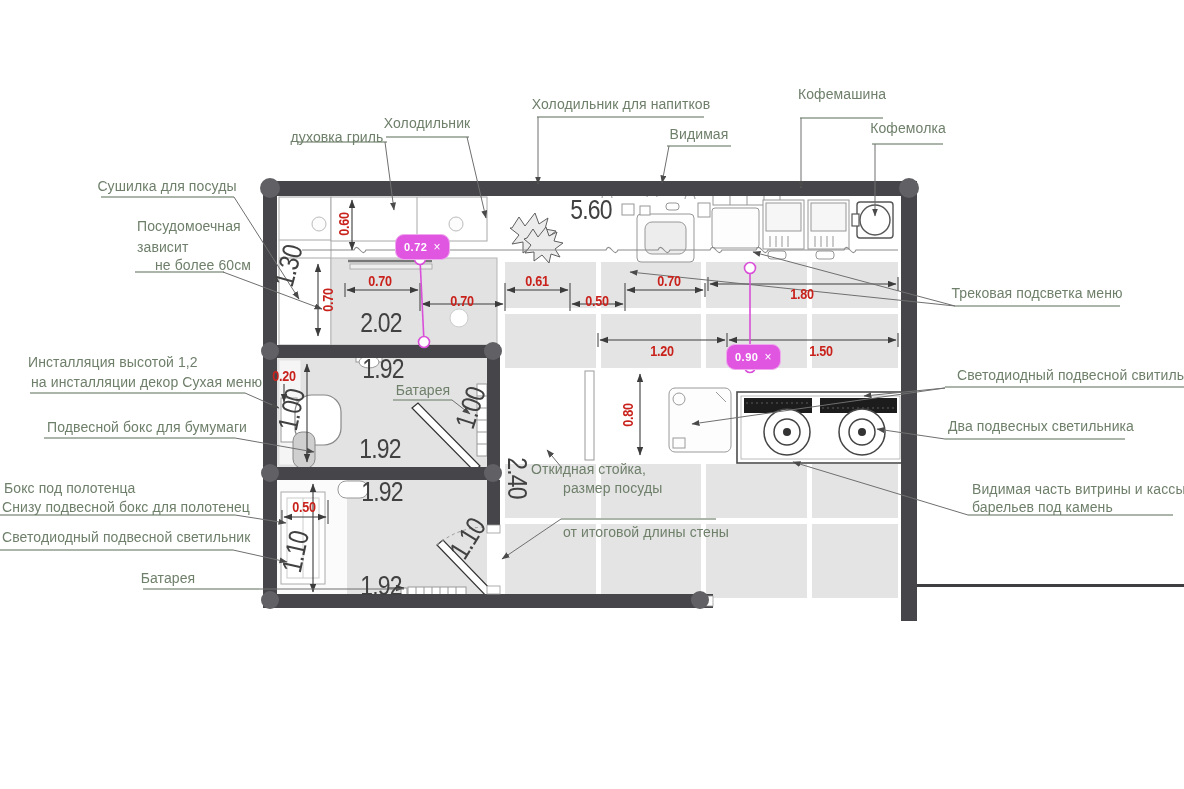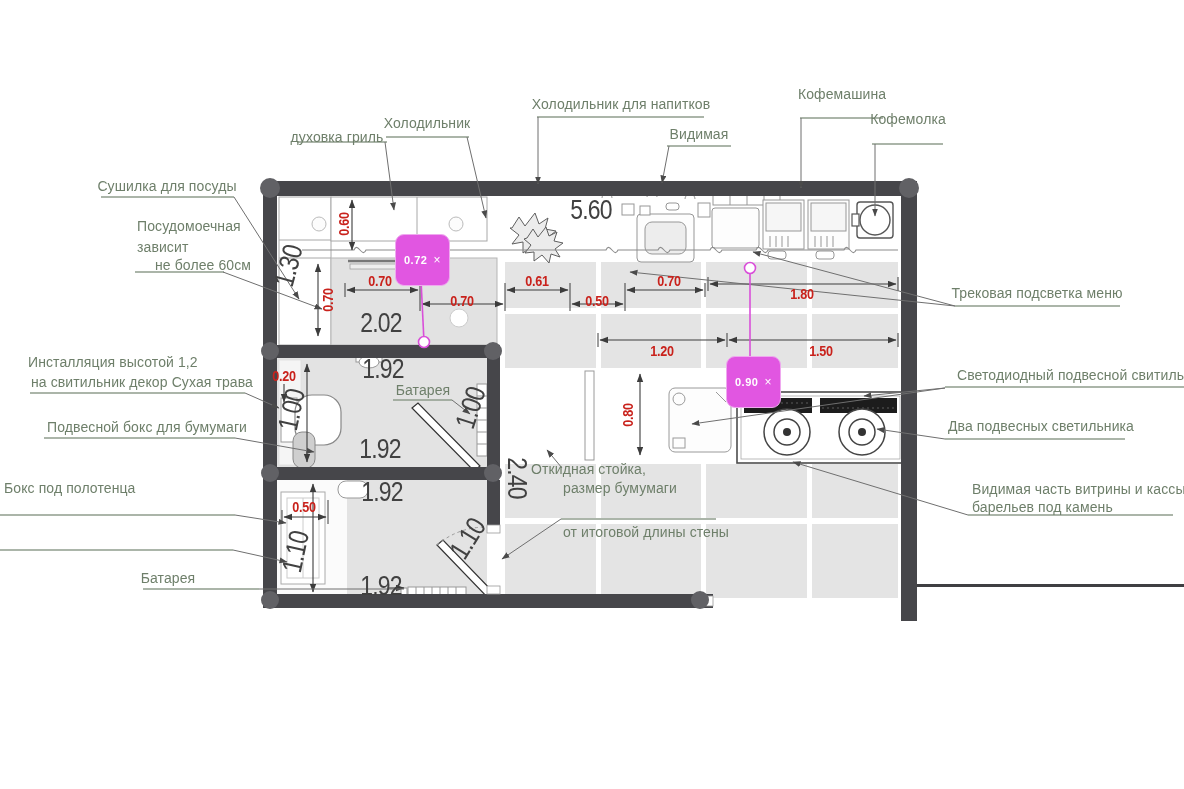--- a/index.html
+++ b/index.html
@@ -7,21 +7,21 @@
   .stage{position:relative;width:1184px;height:789px;background:#fff;overflow:hidden;
          font-family:"Liberation Sans",sans-serif;}
   .stage svg{position:absolute;left:0;top:0;}
   .txt{position:absolute;white-space:nowrap;line-height:1.15;}
   .ctr{transform:translate(-50%,-50%);}
   .lft{transform:translateY(-50%);}
   .callout{color:var(--label,#6e7f6a);font-size:14px;font-weight:400;letter-spacing:.1px;}
   .dim-lg{color:var(--dark,#414141);font-size:28px;font-weight:400;letter-spacing:-1px;}
   .dim-sm{color:var(--red,#c9221c);font-size:14px;font-weight:700;letter-spacing:-.3px;}
   .tag{position:absolute;background:var(--magenta-bg,#e156e1);color:#fff;font-size:11px;
-       font-weight:700;border-radius:9px;padding:19px 8px;letter-spacing:.5px;
+       font-weight:700;border-radius:9px;padding:6px 8px;letter-spacing:.5px;
        border:1px solid #efa9ef;display:flex;gap:6px;align-items:center;cursor:pointer;}
   .tag .x{font-weight:400;font-size:12px;line-height:1;}
 </style>
 </head>
 <body>
 
 <div class="stage">
 
 <svg width="1184" height="789" viewBox="0 0 1184 789">
   <defs>
@@ -301,38 +301,40 @@
     <circle cx="750" cy="268" r="5.5"></circle>
         <circle cx="750" cy="367" r="5.5"></circle>
   </g>
 </svg>
 
 <div class="txt callout ctr" style="left:337px;top:137px">духовка гриль</div>
 <div class="txt callout ctr" style="left:427px;top:123px">Холодильник</div>
 <div class="txt callout ctr" style="left:621px;top:104px">Холодильник для напитков</div>
 <div class="txt callout ctr" style="left:699px;top:134px">Видимая</div>
 <div class="txt callout ctr" style="left:842px;top:94px">Кофемашина</div>
-<div class="txt callout ctr" style="left:908px;top:119px">Кофемолка</div>
+<div class="txt callout ctr" style="left:908px;top:128px">Кофемолка</div>
 <div class="txt callout ctr" style="left:167px;top:186px">Сушилка для посуды</div>
 <div class="txt callout lft" style="left:137px;top:226px">Посудомоечная</div>
 <div class="txt callout lft" style="left:137px;top:247px">зависит</div>
 <div class="txt callout lft" style="left:155px;top:265px">не более 60см</div>
 <div class="txt callout ctr" style="left:1037px;top:293px">Трековая подсветка меню</div>
 <div class="txt callout lft" style="left:28px;top:362px">Инсталляция высотой 1,2</div>
-<div class="txt callout lft" style="left:31px;top:382px">на свитильник декор Сухая трава</div>
+<div class="txt callout lft" style="left:31px;top:382px">на инсталляции декор Сухая меню</div>
 <div class="txt callout lft" style="left:47px;top:427px">Подвесной бокс для бумумаги</div>
 <div class="txt callout lft" style="left:4px;top:488px">Бокс под полотенца</div>
+<div class="txt callout lft" style="left:2px;top:507px">Снизу подвесной бокс для полотенец</div>
+<div class="txt callout lft" style="left:2px;top:537px">Светодиодный подвесной светильник</div>
 <div class="txt callout ctr" style="left:168px;top:578px">Батарея</div>
 <div class="txt callout ctr" style="left:423px;top:390px">Батарея</div>
 <div class="txt callout lft" style="left:957px;top:375px">Светодиодный подвесной свитильник</div>
 <div class="txt callout lft" style="left:948px;top:426px">Два подвесных светильника</div>
 <div class="txt callout lft" style="left:972px;top:489px">Видимая часть витрины и кассы</div>
 <div class="txt callout lft" style="left:972px;top:507px">барельев под камень</div>
 <div class="txt callout lft" style="left:531px;top:469px">Откидная стойка,</div>
-<div class="txt callout lft" style="left:563px;top:488px">размер бумумаги</div>
+<div class="txt callout lft" style="left:563px;top:488px">размер посуды</div>
 <div class="txt callout lft" style="left:563px;top:532px">от итоговой длины стены</div>
 
 <div class="txt dim-lg" style="left:591px;top:210px;transform:translate(-50%,-50%) scaleX(.82)">5.60</div>
 <div class="txt dim-lg" style="left:381px;top:323px;transform:translate(-50%,-50%) scaleX(.82)">2.02</div>
 <div class="txt dim-lg" style="left:289px;top:266px;transform:translate(-50%,-50%) rotate(-75deg) scaleX(.82)">1.30</div>
 <div class="txt dim-lg" style="left:383px;top:369px;transform:translate(-50%,-50%) scaleX(.82)">1.92</div>
 <div class="txt dim-lg" style="left:380px;top:449px;transform:translate(-50%,-50%) scaleX(.82)">1.92</div>
 <div class="txt dim-lg" style="left:292px;top:410px;transform:translate(-50%,-50%) rotate(-78deg) scaleX(.82)">1.00</div>
 <div class="txt dim-lg" style="left:471px;top:408px;transform:translate(-50%,-50%) rotate(-72deg) scaleX(.82)">1.00</div>
 <div class="txt dim-lg" style="left:382px;top:492px;transform:translate(-50%,-50%) scaleX(.82)">1.92</div>
@@ -352,18 +354,18 @@
 <div class="txt dim-sm" style="left:662px;top:351px;transform:translate(-50%,-50%) scaleX(.9)">1.20</div>
 <div class="txt dim-sm" style="left:821px;top:351px;transform:translate(-50%,-50%) scaleX(.9)">1.50</div>
 <div class="txt dim-sm" style="left:628px;top:415px;transform:translate(-50%,-50%) rotate(-90deg) scaleX(.9)">0.80</div>
 <div class="txt dim-sm" style="left:284px;top:376px;transform:translate(-50%,-50%) scaleX(.9)">0.20</div>
 <div class="txt dim-sm" style="left:304px;top:507px;transform:translate(-50%,-50%) scaleX(.9)">0.50</div>
 
 <div class="tag" style="left:395px;top:234px">
   <span>0.72</span>
   <span class="x">×</span>
 </div>
-<div class="tag" style="left:726px;top:356px">
+<div class="tag" style="left:726px;top:344px">
   <span>0.90</span>
   <span class="x">×</span>
 </div>
 
 </div>
 
 </body></html>

